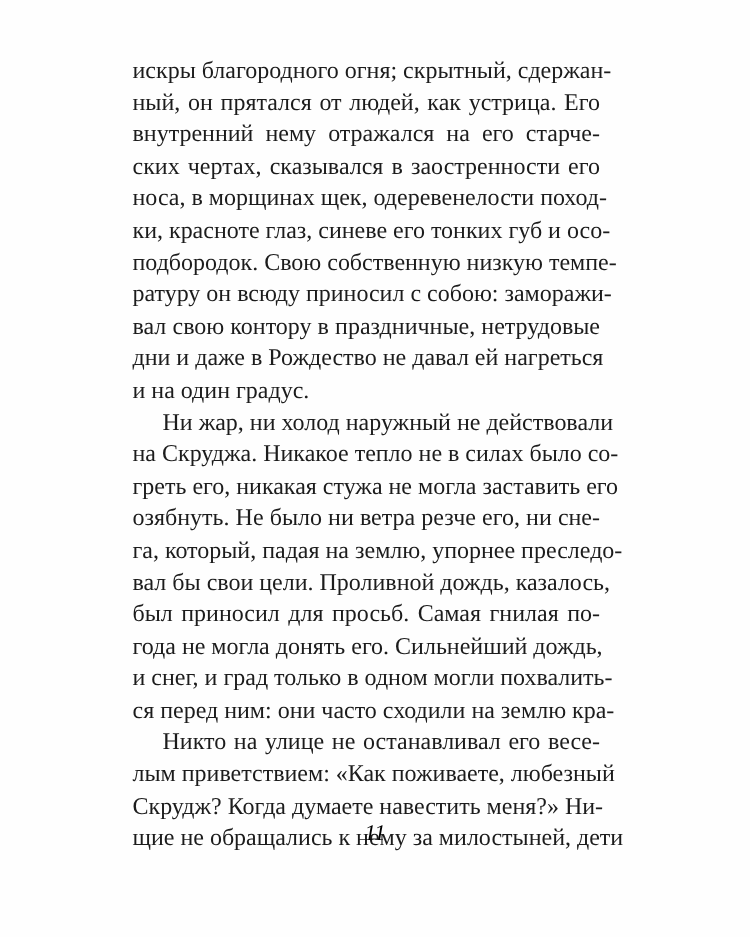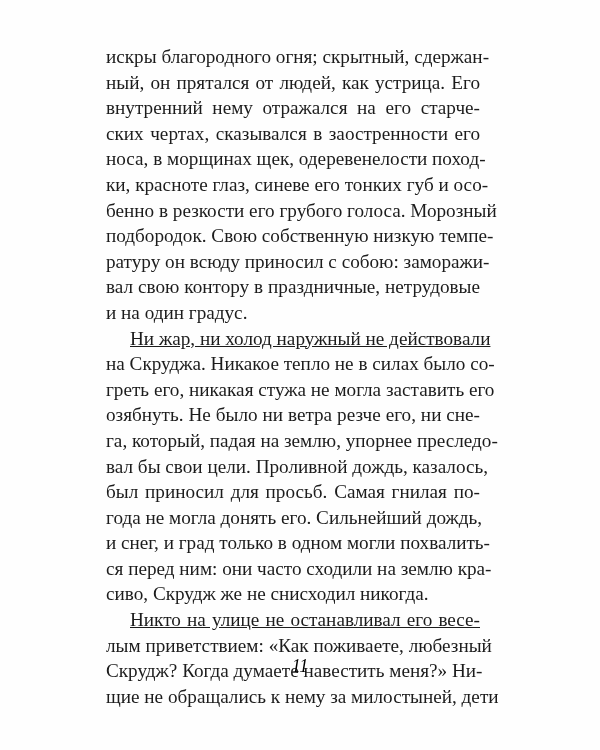--- a/index.html
+++ b/index.html
@@ -36,21 +36,20 @@
       white-space: nowrap;
       text-align: justify;
       text-align-last: justify;
       overflow: visible;
     }
     .line.last {
       text-align-last: left;
     }
     .line.indent {
       padding-left: 24px;
-      text-decoration: underline;
     }
     .page-number {
       position: absolute;
       left: 0;
       width: 600px;
       top: 656px;
       text-align: center;
       font-family: "Liberation Serif", "DejaVu Serif", serif;
       font-size: 18px;
       color: #000000;
@@ -63,39 +62,38 @@
 <div class="page">
   <div class="text-block">
 
     <div>
       <span class="line">искры благородного огня; скрытный, сдержан-</span>
       <span class="line">ный, он прятался от людей, как устрица. Его</span>
       <span class="line">внутренний нему отражался на его старче-</span>
       <span class="line">ских чертах, сказывался в заостренности его</span>
       <span class="line">носа, в морщинах щек, одеревенелости поход-</span>
       <span class="line">ки, красноте глаз, синеве его тонких губ и осо-</span>
-      <span class="line">бенно в резкости его грубого голоса. Морозный</span>
       <span class="line">подбородок. Свою собственную низкую темпе-</span>
       <span class="line">ратуру он всюду приносил с собою: заморажи-</span>
       <span class="line">вал свою контору в праздничные, нетрудовые</span>
+      <span class="line">дни и даже в Рождество не давал ей нагреться</span>
       <span class="line last">и на один градус.</span>
     </div>
 
     <div>
       <span class="line indent">Ни жар, ни холод наружный не действовали</span>
       <span class="line">на Скруджа. Никакое тепло не в силах было со-</span>
       <span class="line">греть его, никакая стужа не могла заставить его</span>
       <span class="line">озябнуть. Не было ни ветра резче его, ни сне-</span>
       <span class="line">га, который, падая на землю, упорнее преследо-</span>
       <span class="line">вал бы свои цели. Проливной дождь, казалось,</span>
       <span class="line">был приносил для просьб. Самая гнилая по-</span>
       <span class="line">года не могла донять его. Сильнейший дождь,</span>
       <span class="line">и снег, и град только в одном могли похвалить-</span>
       <span class="line">ся перед ним: они часто сходили на землю кра-</span>
-      <span class="line last">сиво, Скрудж же не снисходил никогда.</span>
     </div>
 
     <div>
       <span class="line indent">Никто на улице не останавливал его весе-</span>
       <span class="line">лым приветствием: «Как поживаете, любезный</span>
       <span class="line">Скрудж? Когда думаете навестить меня?» Ни-</span>
       <span class="line">щие не обращались к нему за милостыней, дети</span>
     </div>
 
   </div>

